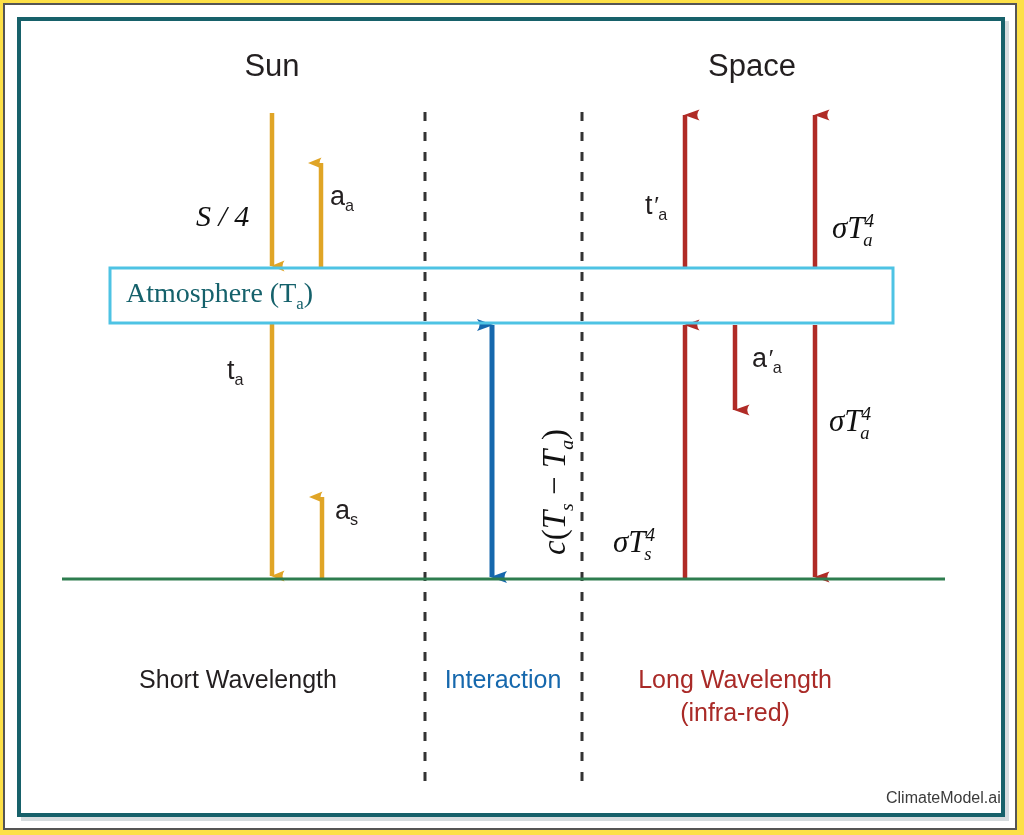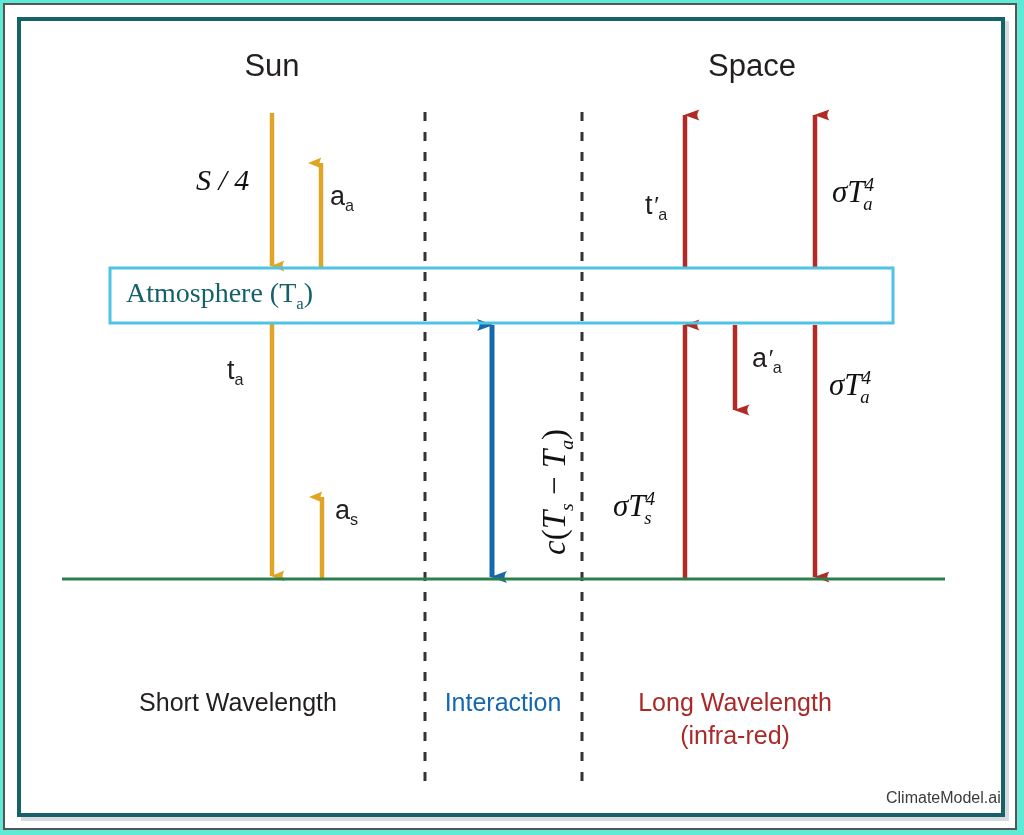--- a/index.html
+++ b/index.html
@@ -2,21 +2,21 @@
 <html><head>
 <meta charset="utf-8">
 <title>Climate Energy Balance Model Diagram</title>
 <style>
   html,body{margin:0;padding:0;background:#ffffff;}
   body{
     width:1024px;height:835px;
     font-family:"Liberation Sans", sans-serif;
     overflow:hidden;position:relative;
   }
-  #stage{position:absolute;inset:0;width:1024px;height:835px;background:#5eead4;}
+  #stage{position:absolute;inset:0;width:1024px;height:835px;background:#fde047;}
 
   
   .outer-frame{
     position:absolute;left:3px;top:3px;width:1014px;height:827px;
     border:2px solid #555555;box-sizing:border-box;background:#ffffff;
   }
   .inner-frame{
     position:absolute;left:17px;top:17px;width:988px;height:800px;
     border:4px solid #17616a;box-sizing:border-box;background:#ffffff;
   }
@@ -40,20 +40,21 @@
   }
   .surface-label{
     font-size:29px;color:#1a6b38;font-family:"Liberation Sans",sans-serif;
   }
   .sub{font-size:0.60em;vertical-align:sub;}
   .sup{font-size:0.62em;vertical-align:super;}
 
   .math{
     font-family:"Liberation Serif", serif;font-style:italic;
     color:#111111;
+    margin-top:36px;
   }
   .s4{font-size:30px;}
   .sigma{font-size:31px;}
   .sigma .gl{font-style:italic;}
   .flux{
     font-size:27px;color:#231f20;font-family:"Liberation Sans",sans-serif;
   }
   .flux .pr{font-family:"Liberation Serif",serif;font-style:italic;font-size:0.95em;}
 
   .rot-math{
@@ -61,21 +62,20 @@
     font-size:33px;color:#111111;
     transform-origin:0 0;
     transform:rotate(-90deg);
     white-space:nowrap;
   }
 
   .cat{
     position:absolute;text-align:center;line-height:1.30;
     font-size:25px;font-family:"Liberation Sans",sans-serif;
     transform:translateX(-50%);
-    margin-top:23px;
   }
   .cat-short{color:#231f20;}
   .cat-air{color:#1668ad;}
   .cat-long{color:#a92a27;}
 
   .watermark{
     position:absolute;font-size:16px;color:#3b3b3b;
     font-family:"Liberation Sans",sans-serif;
   }
 </style>

